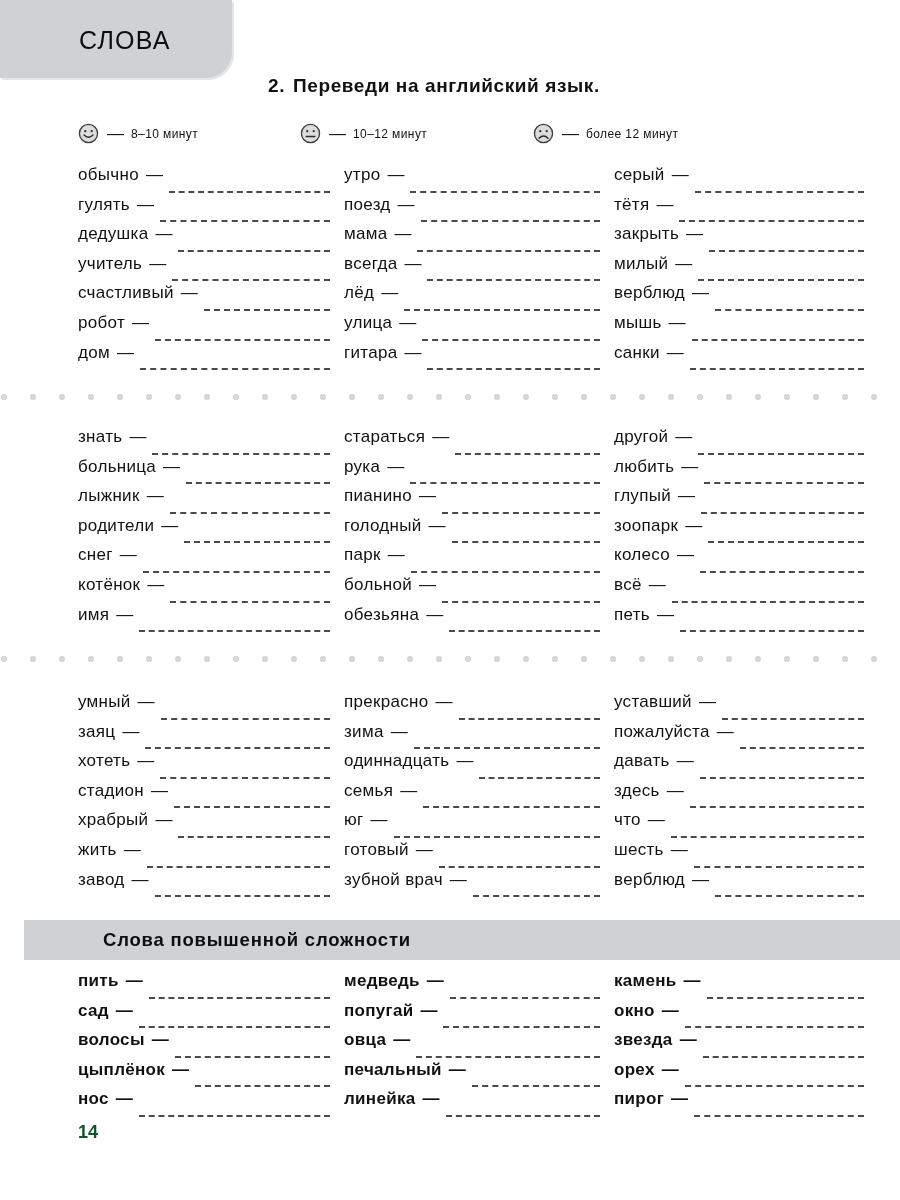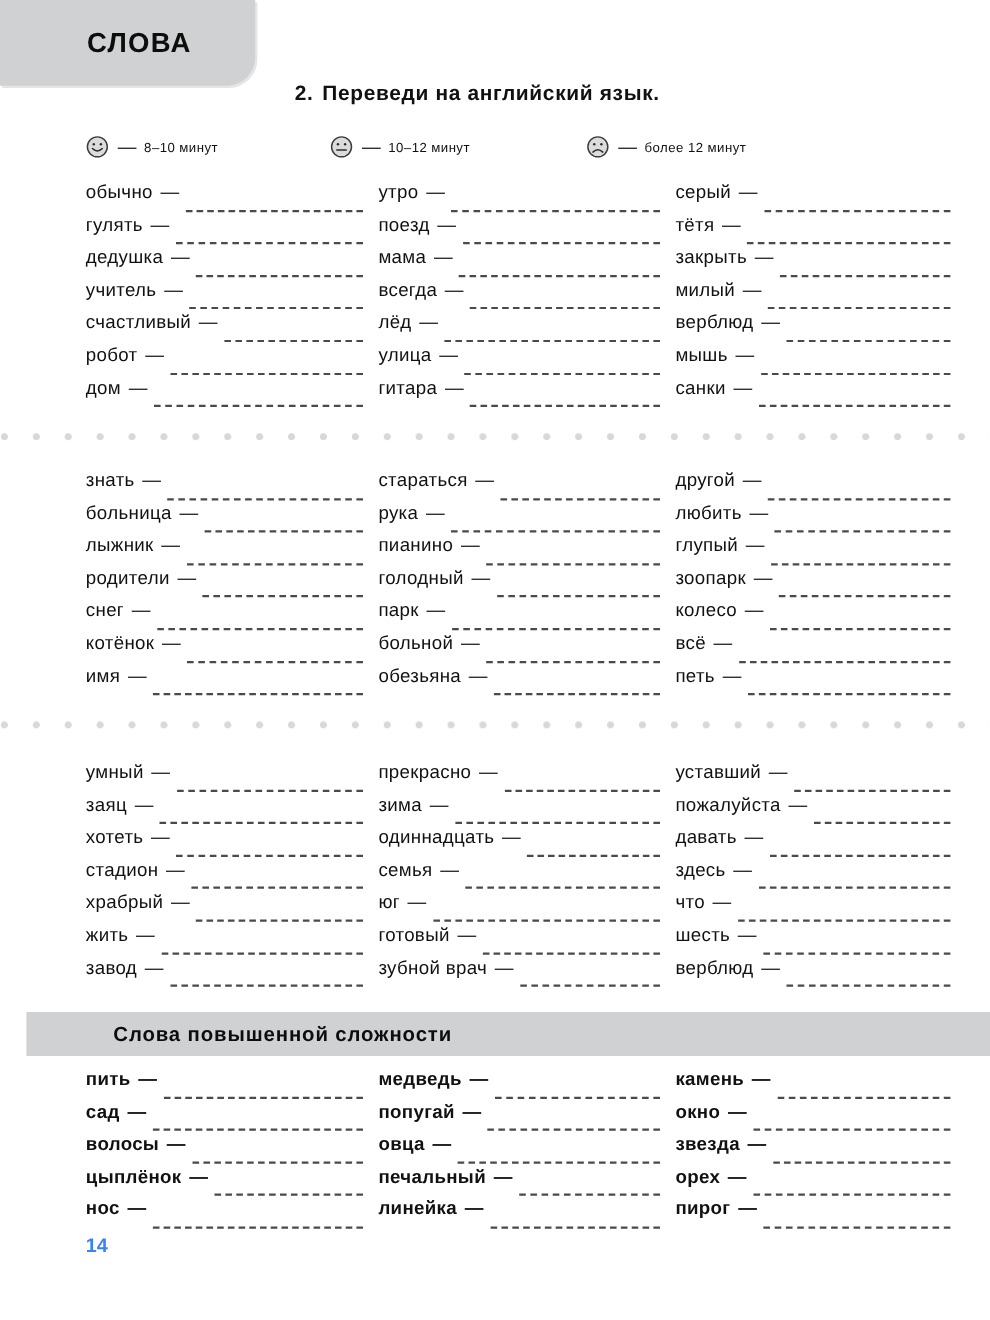--- a/index.html
+++ b/index.html
@@ -26,21 +26,21 @@
     background: #cfd1d2;
     border-bottom-right-radius: 26px;
     box-shadow: 2px 2px 0 0 #e4e5e6;
   }
   .header-tab-title {
     position: absolute;
     left: 79px;
     top: 40px;
     transform: translateY(-50%);
     font-size: 25px;
-    font-weight: bold;
+    font-weight: normal;
     letter-spacing: 1.2px;
     color: #0d0d0d;
     white-space: nowrap;
   }
 
   
   .task-line {
     position: absolute;
     left: 268px;
     top: 75px;
@@ -152,21 +152,21 @@
   .block.advanced .word,
   .block.advanced .emdash { font-weight: bold; text-align: right; }
 
   
   .page-number {
     position: absolute;
     left: 78px;
     top: 1122px;
     font-size: 18px;
     font-weight: bold;
-    color: #3b82f6;
+    color: #14532d;
   }
 </style>
 </head>
 <body>
 
 <div class="header-tab">
   <div class="header-tab-title">СЛОВА</div>
 </div>
 
 <div class="task-line">

